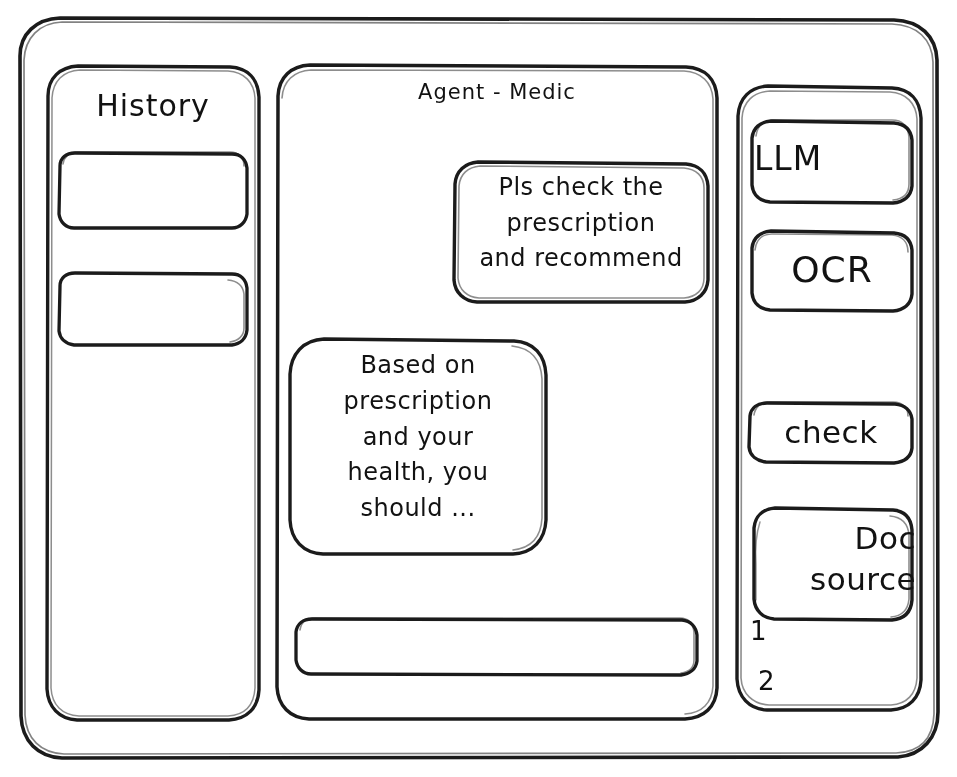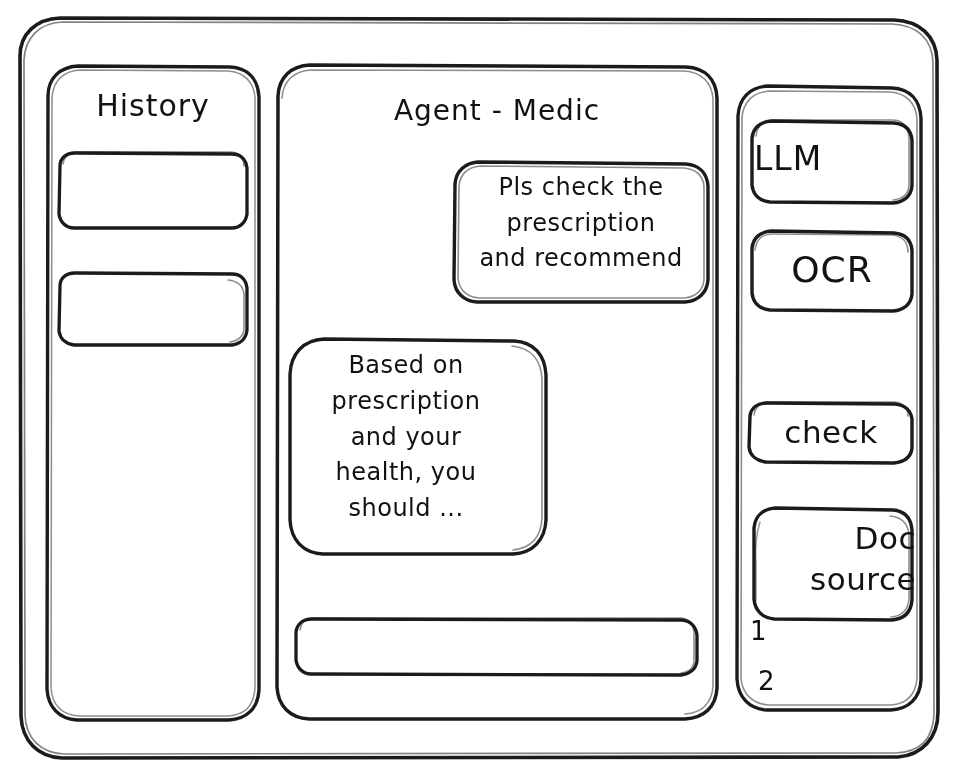--- a/index.html
+++ b/index.html
@@ -59,33 +59,33 @@
     left: 44px; top: 88px; width: 218px;
     font-size: 30px;
     letter-spacing: 1px;
   }
   #history-item-1 { left: 56px; top: 150px; width: 194px; height: 82px; }
   #history-item-2 { left: 56px; top: 270px; width: 194px; height: 78px; }
 
   
   #agent-panel { left: 274px; top: 60px; width: 446px; height: 664px; }
   #agent-title {
-    left: 274px; top: 94px; width: 446px;
-    font-size: 28px;
+    left: 274px; top: 80px; width: 446px;
+    font-size: 21px;
     letter-spacing: 1px;
   }
   #user-bubble { left: 450px; top: 158px; width: 262px; height: 148px; }
   #user-bubble-text {
     left: 450px; top: 170px; width: 262px;
     font-size: 24px;
     line-height: 1.48;
   }
   #assistant-bubble { left: 286px; top: 334px; width: 264px; height: 226px; }
   #assistant-bubble-text {
-    left: 274px; top: 348px; width: 264px;
+    left: 286px; top: 348px; width: 264px;
     font-size: 24px;
     line-height: 1.49;
   }
   #composer { left: 292px; top: 616px; width: 408px; height: 62px; }
 
   
   #tools-panel { left: 734px; top: 82px; width: 190px; height: 632px; }
   #tool-llm { left: 748px; top: 118px; width: 168px; height: 88px; }
   #tool-llm-text { left: 704px; top: 140px; width: 168px; font-size: 33px; letter-spacing: 1px; }
   #tool-ocr { left: 748px; top: 228px; width: 168px; height: 86px; }

